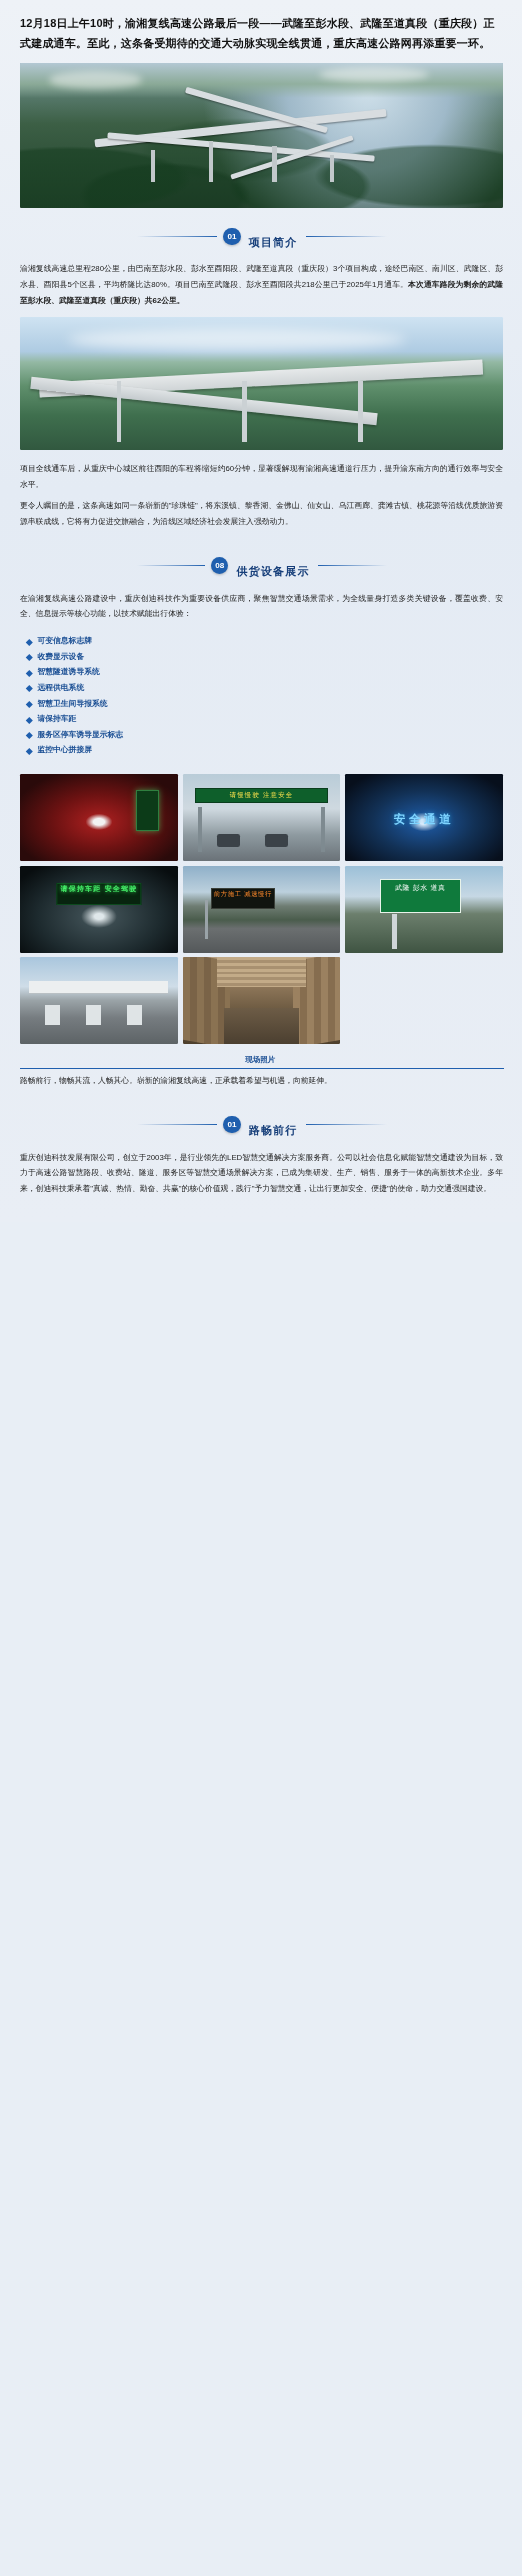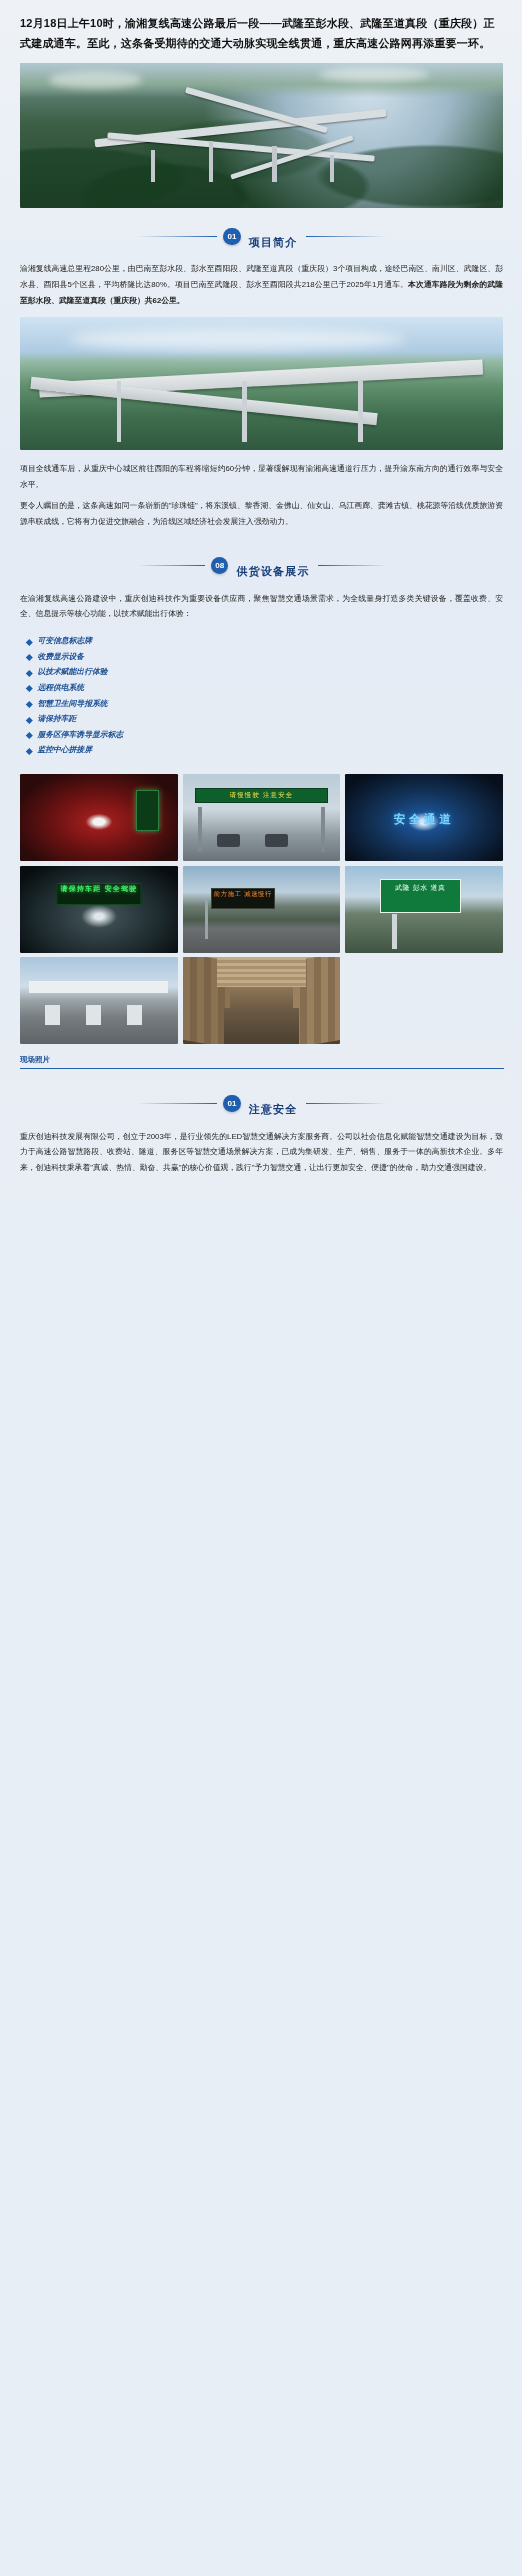--- a/index.html
+++ b/index.html
@@ -158,21 +158,20 @@
     padding: 1.2px 20px 2.3px 27px;
     font-size: 7.8px;
     line-height: 2.0;
   }
   .feature-list li {
     list-style: none;
     position: relative;
     padding-left: 10.4px;
     font-weight: bold;
     color: #1b4f94;
-    font-style: italic;
   }
   .feature-list li::before {
     content: "";
     position: absolute; left: 0; top: 6.4px;
     width: 4.6px; height: 4.6px;
     background: #1f5fae;
     transform: rotate(45deg);
   }
 
   
@@ -272,21 +271,21 @@
     background: repeating-linear-gradient(90deg,#8a7252 0 7px,#7a6347 7px 14px); transform: skewY(10deg); }
   .c-corridor .wall-r { position:absolute; right:0; top:0; bottom:0; width: 30%;
     background: repeating-linear-gradient(90deg,#9b8160 0 7px,#866d4f 7px 14px); transform: skewY(-10deg); }
   .c-corridor .ceil { position:absolute; left: 22%; right: 22%; top: 0; height: 34%;
     background: repeating-linear-gradient(180deg,#c3ab88 0 2.9px,#a89070 2.9px 5.8px); }
   .c-corridor .floor { position:absolute; left: 26%; right: 26%; bottom: 0; height: 42%;
     background: linear-gradient(180deg,#6d5c46 0%,#4b3f30 100%); }
 
   .caption-bar {
     margin: 7px 20px 0 20px;
-    text-align: left;
+    text-align: center;
     font-size: 7.5px;
     font-weight: bold;
     color: #1b4f94;
     border-bottom: 1.2px solid #1f5fae;
     padding: 3.5px 3.5px 3.5px 0;
     width: calc(100% - 39px);
   }
 
   .divider-space { height: 5.8px; }
 </style>
@@ -348,21 +347,21 @@
     <div class="num">08</div>
     <div class="title">供货设备展示</div>
     <div class="bar right"></div>
   </div>
 
   <div class="text-block">在渝湘复线高速公路建设中，重庆创迪科技作为重要设备供应商，聚焦智慧交通场景需求，为全线量身打造多类关键设备，覆盖收费、安全、信息提示等核心功能，以技术赋能出行体验：</div>
 
   <ul class="feature-list">
     <li>可变信息标志牌</li>
     <li>收费显示设备</li>
-    <li>以技术赋能出行体验</li>
+    <li>智慧隧道诱导系统</li>
     <li>远程供电系统</li>
     <li>智慧卫生间导报系统</li>
     <li>请保持车距</li>
     <li>服务区停车诱导显示标志</li>
     <li>监控中心拼接屏</li>
   </ul>
 
   <div class="grid">
     <div class="cell c-tunnel-red">
       <div class="sign"></div>
@@ -397,26 +396,27 @@
     <div class="cell c-corridor">
       <div class="wall-l"></div>
       <div class="wall-r"></div>
       <div class="ceil"></div>
       <div class="floor"></div>
     </div>
   </div>
 
   <div class="caption-bar">现场照片</div>
 
+  <div class="text-block">路畅前行，物畅其流，人畅其心。崭新的渝湘复线高速，正承载着希望与机遇，向前延伸。</div>
 
   <div class="divider-space"></div>
 
   <div class="section-head">
     <div class="bar"></div>
     <div class="num">01</div>
-    <div class="title">注意安全</div>
+    <div class="title">路畅前行</div>
     <div class="bar right"></div>
   </div>
 
   <div class="text-block">重庆创迪科技发展有限公司，创立于2003年，是行业领先的LED智慧交通解决方案服务商。公司以社会信息化赋能智慧交通建设为目标，致力于高速公路智慧路段、收费站、隧道、服务区等智慧交通场景解决方案，已成为集研发、生产、销售、服务于一体的高新技术企业。多年来，创迪科技秉承着"真诚、热情、勤奋、共赢"的核心价值观，践行"予力智慧交通，让出行更加安全、便捷"的使命，助力交通强国建设。</div>
 
 </div>
 
 
 </body></html>

